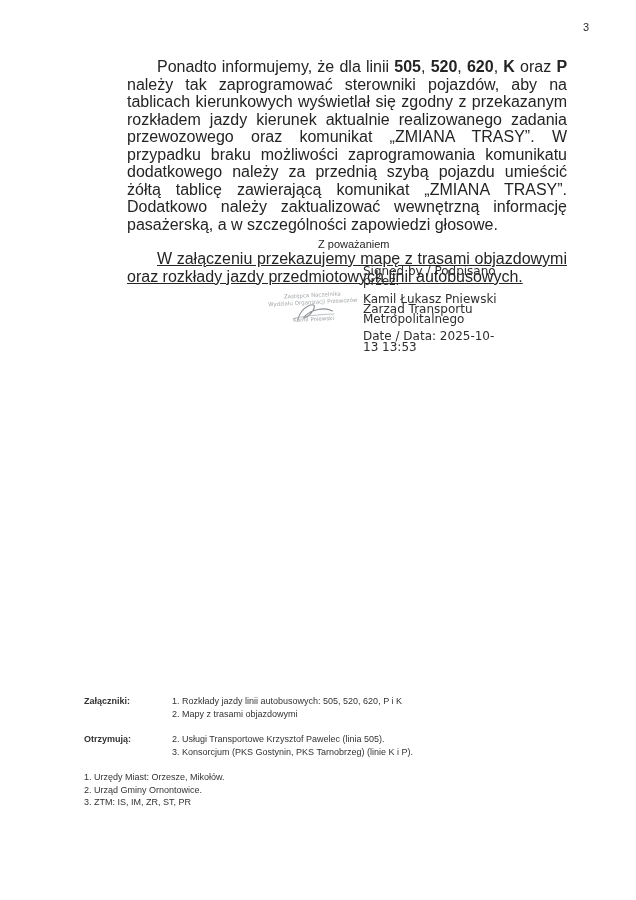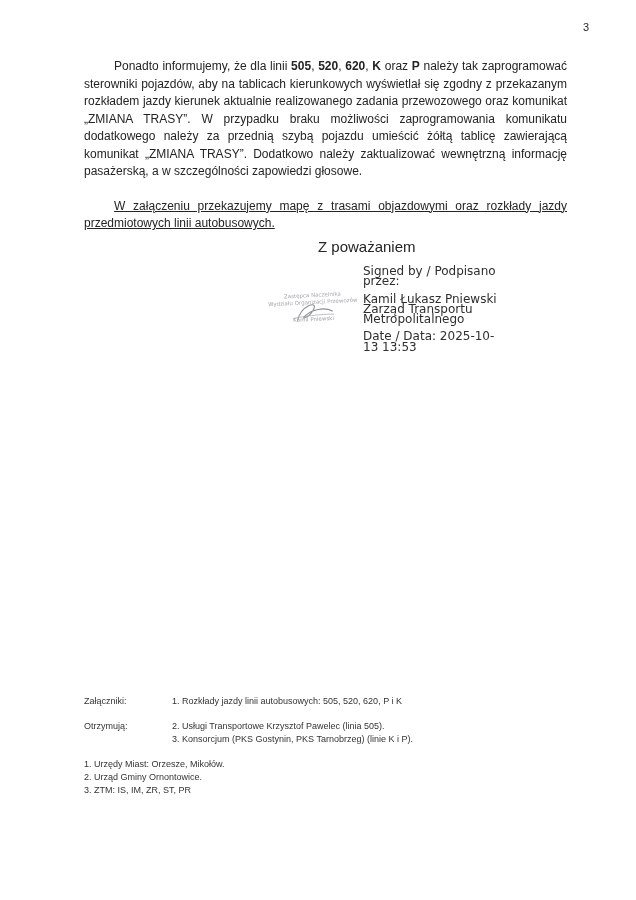--- a/index.html
+++ b/index.html
@@ -20,33 +20,34 @@
     font-size: 11px;
     color: #2a2a2a;
   }
   .body-text {
     position: absolute;
     left: 84px;
     top: 58px;
     width: 483px;
   }
   .body-text p {
-    font-size: 12px;
+    font-size: 16px;
     line-height: 17.5px;
     text-align: justify;
     text-indent: 30px;
     color: #242424;
+    margin-left: 43px;
   }
   .body-text p + p { margin-top: 17px; text-decoration: underline; }
   .b { font-weight: bold; }
   .closing {
     position: absolute;
     left: 318px;
     top: 238px;
-    font-size: 15px;
+    font-size: 11px;
     color: #242424;
   }
   
   .stamp {
     position: absolute;
     left: 263px;
     top: 292px;
     width: 100px;
     text-align: center;
     transform: rotate(-3deg);
@@ -79,21 +80,21 @@
   .notes {
     position: absolute;
     left: 84px;
     top: 695px;
     width: 470px;
     font-size: 9px;
     line-height: 12.9px;
     color: #333333;
   }
   .note-block { display: flex; margin-bottom: 12px; }
-  .note-label { width: 88px; flex: none; }
+  .note-label { width: 88px; flex: none; font-weight: bold; }
   .note-items { flex: 1; }
 </style>
 </head>
 <body>
 
 <div class="page">
 
   <div class="page-number">3</div>
 
   <div class="body-text">
@@ -129,20 +130,21 @@
         <div>Date / Data: 2025-10-</div>
         <div>13 13:53</div>
       </div>
   </div>
 
   <div class="notes">
     <div class="note-block">
       <div class="note-label">Załączniki:</div>
       <div class="note-items">
           <div>1. Rozkłady jazdy linii autobusowych: 505, 520, 620, P i K</div>
+          <div>2. Mapy z trasami objazdowymi</div>
         </div>
     </div>
     <div class="note-block">
       <div class="note-label">Otrzymują:</div>
       <div class="note-items">
           <div>2. Usługi Transportowe Krzysztof Pawelec (linia 505).</div>
           <div>3. Konsorcjum (PKS Gostynin, PKS Tarnobrzeg) (linie K i P).</div>
         </div>
     </div>
     <div class="note-block">

